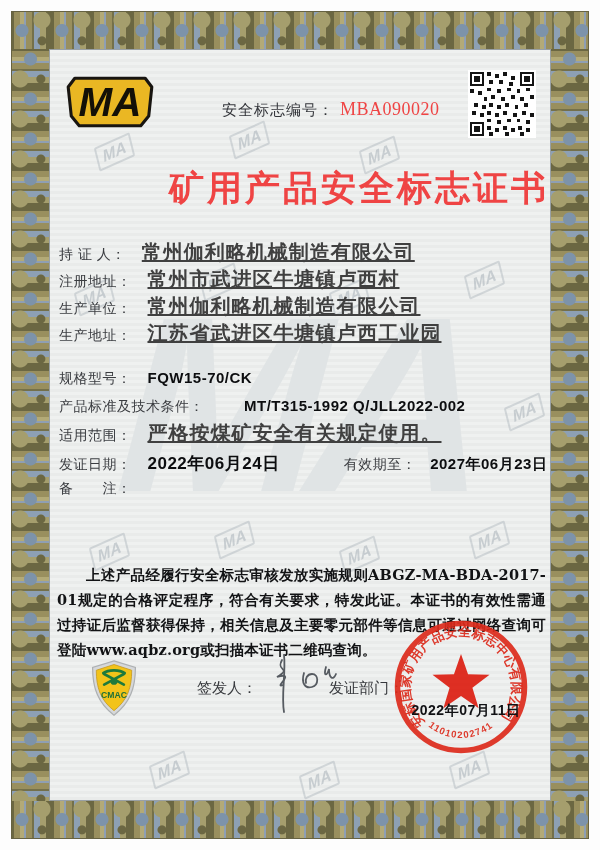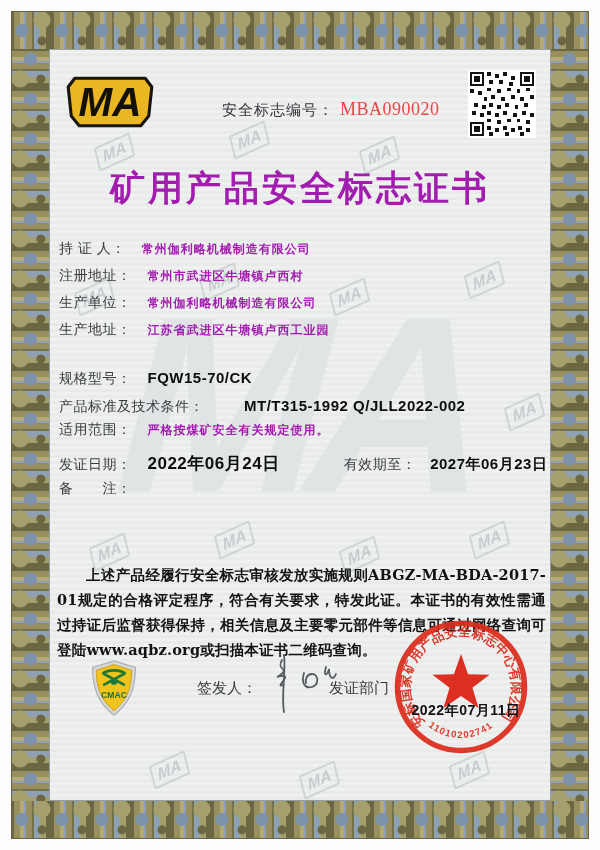--- a/index.html
+++ b/index.html
@@ -35,28 +35,28 @@
     line-height:20px;padding:0 5px;border-radius:2px;transform:rotate(-24deg) skewX(-10deg);}
   
   .ma-badge{position:absolute;left:66px;top:76px;width:88px;height:52px;z-index:2;}
   .cert-no{position:absolute;left:222px;top:99px;z-index:2;font-size:15px;color:#33353a;
     letter-spacing:1px;}
   .cert-no .num{font-family:"Liberation Serif",serif;font-size:18px;color:#ef4444;
     letter-spacing:.5px;margin-left:6px;}
   .qr{position:absolute;left:468px;top:70px;width:64px;height:64px;z-index:2;background:#fff;
     padding:2px;}
   
-  .title{position:absolute;left:51px;right:51px;top:165px;z-index:2;text-align:center;
+  .title{position:absolute;left:51px;right:51px;top:165px;z-index:2;text-align:right;
     font-family:"Liberation Serif","DejaVu Serif",serif;font-weight:900;font-size:35px;
-    color:#a21caf;letter-spacing:3px;}
+    color:#ef4444;letter-spacing:3px;}
   
   .row{position:absolute;left:59px;z-index:2;white-space:nowrap;}
   .lbl{font-size:14px;color:#3a3c40;letter-spacing:.5px;}
-  .val{font-family:"DejaVu Serif","Liberation Serif",serif;font-weight:700;font-size:12px;
-    color:#a21caf;margin-left:16px;letter-spacing:1px;}
+  .val{font-family:"DejaVu Serif","Liberation Serif",serif;font-weight:700;font-size:20px;
+    color:#404040;margin-left:16px;letter-spacing:1px;text-decoration:underline;}
   .val-lat{font-family:"Liberation Sans",sans-serif;font-weight:700;font-size:15px;
     color:#0c0d0f;margin-left:16px;letter-spacing:.5px;}
   #row-0{top:239px;} #row-1{top:266px;} #row-2{top:293px;} #row-3{top:320px;}
   #row-4{top:343px;} #row-5{top:369px;} #row-6{top:397px;} #row-7{top:420px;}
   .row-dates{top:452px;} .row-remark{top:479px;font-family:Liberation Serif, serif;}
   .lbl2{margin-left:64px;} .val2{margin-left:14px;}
   
   .statement{position:absolute;left:57px;top:562px;width:489px;z-index:2;
     font-family:"DejaVu Serif","Liberation Serif",serif;font-weight:700;font-size:14.5px;
     line-height:25px;color:#121315;text-align:justify;text-indent:2em;letter-spacing:.2px;}

